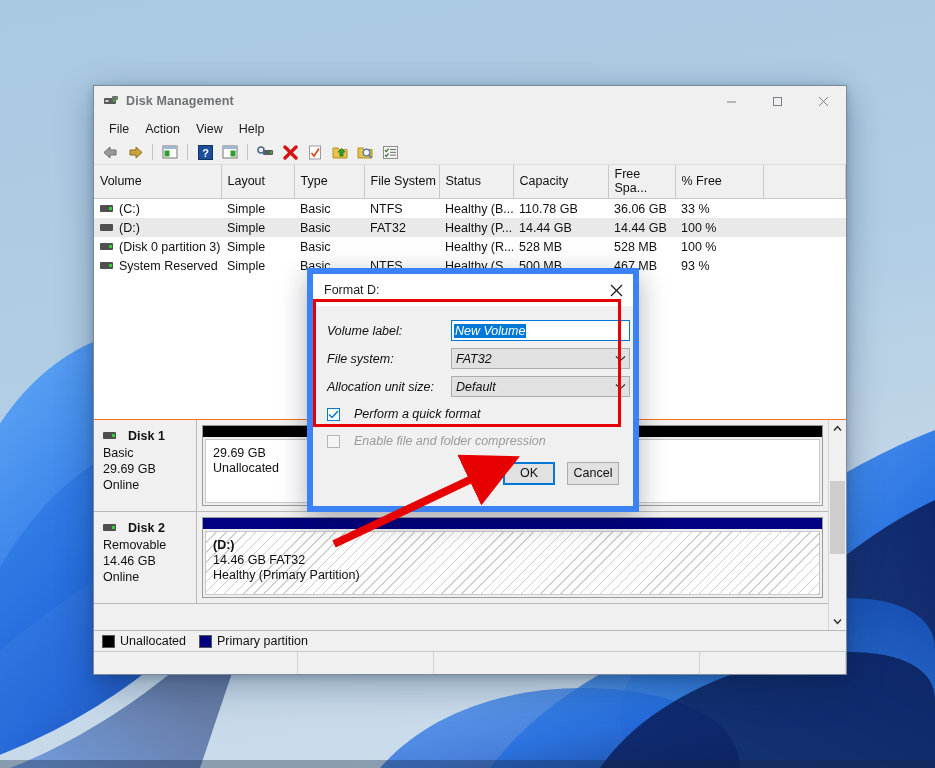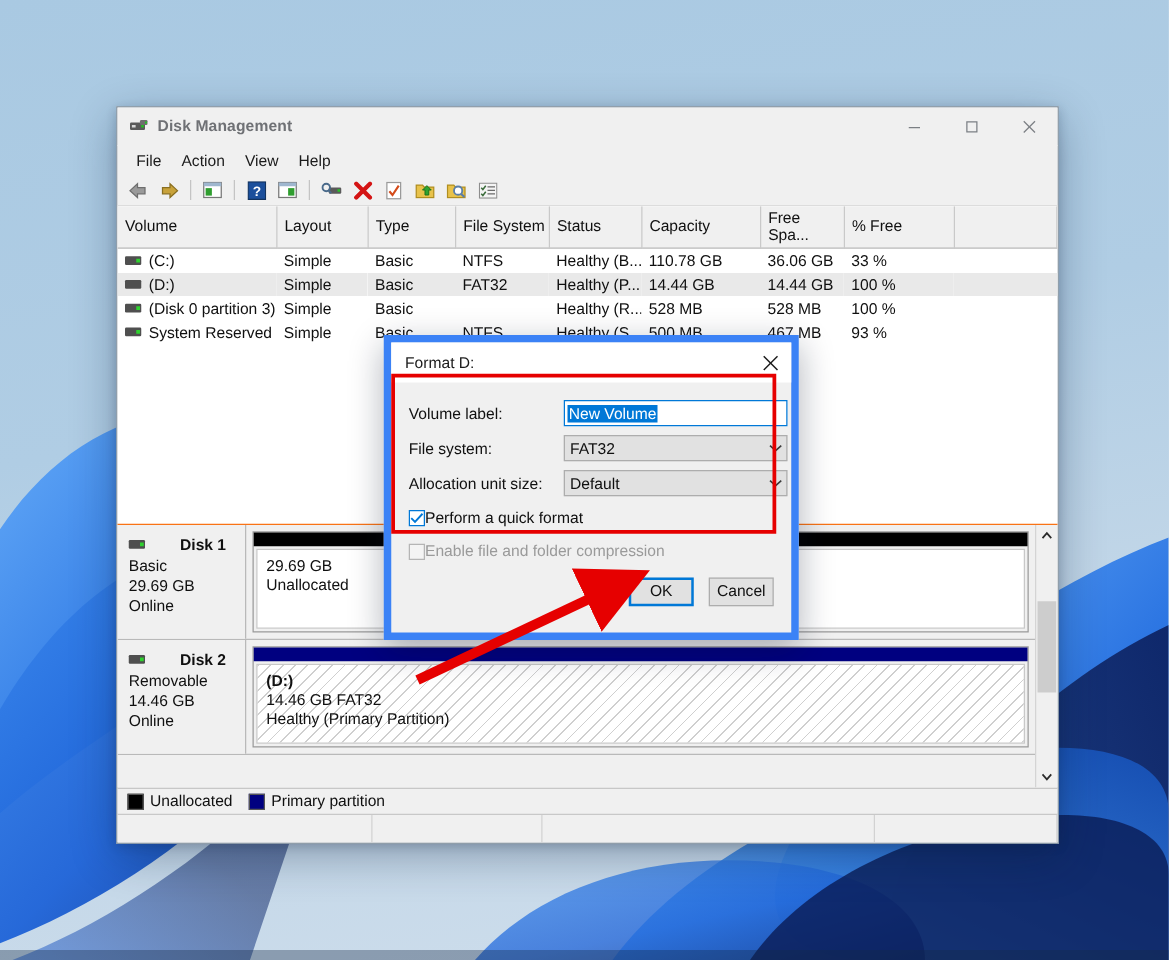--- a/index.html
+++ b/index.html
@@ -85,21 +85,21 @@
   
   .graph-pane{
     flex:1 1 auto;display:flex;background:#f0f0f0;overflow:hidden;position:relative;
   }
   .graph-scroll{flex:1 1 auto;overflow:hidden;position:relative;background:#f0f0f0;}
   .disk-row{display:flex;border-bottom:1px solid #b9b9b9;height:92px;box-sizing:border-box;}
   .disk-info{
     width:103px;flex:0 0 103px;background:#f0f0f0;border-right:1px solid #b9b9b9;
     padding:8px 0 0 9px;box-sizing:border-box;font-size:12.5px;color:#101010;line-height:16px;
   }
-  .disk-info .dname{font-weight:bold;display:flex;align-items:center;gap:22px;margin-bottom:1px;}
+  .disk-info .dname{font-weight:bold;display:flex;align-items:center;gap:6px;margin-bottom:1px;}
   .disk-bars{flex:1 1 auto;padding:5px 5px 5px 5px;box-sizing:border-box;}
   .part{border:1px solid #9a9a9a;box-sizing:border-box;height:100%;display:flex;flex-direction:column;}
   .part .cap{height:11px;flex:0 0 11px;}
   .part .body{
     flex:1 1 auto;background:#ffffff;padding:6px 0 0 7px;box-sizing:border-box;
     font-size:12.5px;line-height:15px;color:#101010;border:1px solid #c8c8c8;margin:2px;
   }
   .part.unalloc .cap{background:#000000;}
   .part.primary .cap{background:#000080;}
   .part.primary .body{
@@ -139,35 +139,35 @@
     background:#f0f0f0;border:6px solid #3b82f6;
     box-shadow:0 8px 26px rgba(10,20,40,.32);
     display:flex;flex-direction:column;
   }
   #format-dialog .dtitle{
     height:32px;flex:0 0 32px;background:#ffffff;display:flex;align-items:center;
     padding-left:11px;font-size:12.5px;color:#1b1b1b;
   }
   #format-dialog .dtitle .t{flex:1;}
   #format-dialog .dclose{width:34px;height:32px;display:flex;align-items:center;justify-content:center;color:#1b1b1b;}
-  .dbody{flex:1 1 auto;padding:14px 3px 0 14px;box-sizing:border-box;position:relative;}
+  .dbody{flex:1 1 auto;padding:14px 3px 0 14px;box-sizing:border-box;position:relative;font-style:italic;}
   .frow{display:flex;align-items:center;height:21px;margin-bottom:7px;}
   .frow .flab{width:124px;flex:0 0 124px;font-size:12.5px;color:#101010;}
   .finput{
     flex:1 1 auto;height:21px;box-sizing:border-box;border:1px solid #0078d7;background:#fff;
     font-size:12.5px;color:#101010;display:flex;align-items:center;padding-left:2px;
   }
   .finput .sel{background:#0078d7;color:#fff;padding:0 1px;}
   .fselect{
     flex:1 1 auto;height:21px;box-sizing:border-box;border:1px solid #adadad;background:#e1e1e1;
     font-size:12.5px;color:#101010;display:flex;align-items:center;padding-left:4px;
   }
   .fselect .cv{flex:1;}
   .fselect .chev{width:18px;display:flex;align-items:center;justify-content:center;color:#3a3a3a;}
-  .chk{display:flex;align-items:center;gap:0;font-size:12.5px;color:#101010;margin-top:10px;}
+  .chk{display:flex;align-items:center;gap:14px;font-size:12.5px;color:#101010;margin-top:10px;}
   .chk .box{
     width:13px;height:13px;border:1px solid #0078d7;background:#fff;box-sizing:border-box;
     display:flex;align-items:center;justify-content:center;
   }
   .chk.dis .box{border-color:#b5b5b5;background:#f4f4f4;}
   .chk.dis{color:#9a9a9a;margin-top:13px;}
   .dbtns{
     flex:0 0 52px;display:flex;align-items:center;justify-content:flex-end;gap:12px;
     padding:0 14px 14px 0;box-sizing:border-box;
   }

